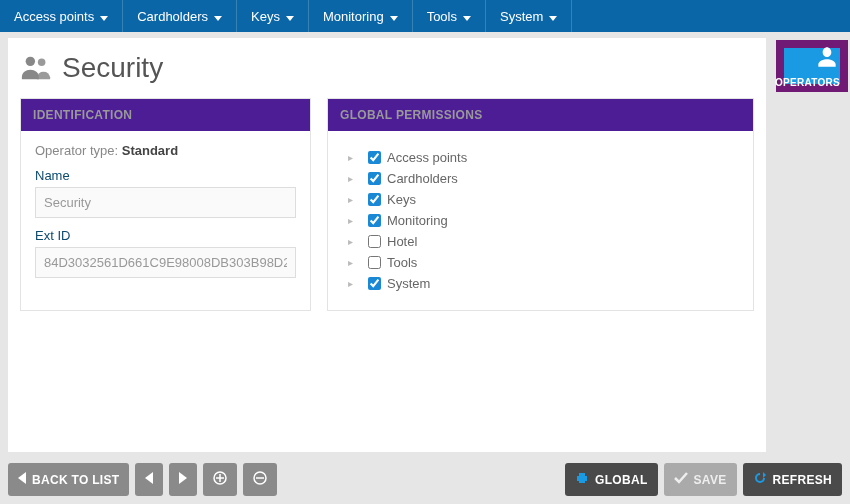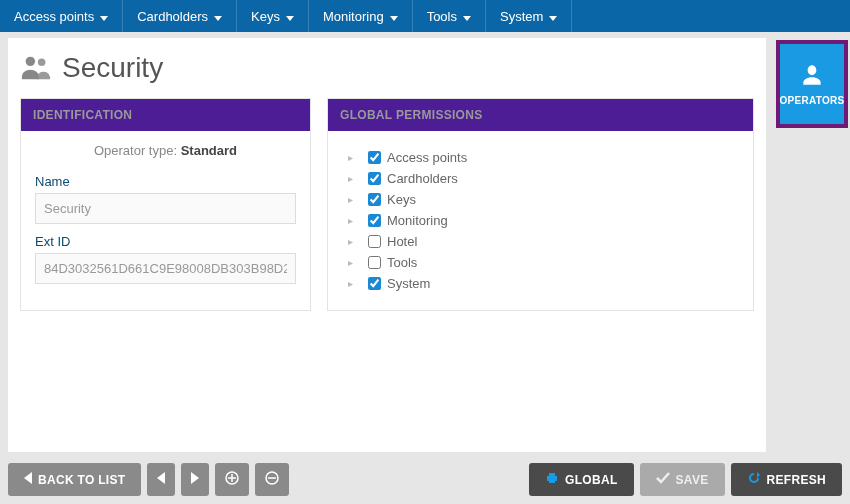--- a/index.html
+++ b/index.html
@@ -12,47 +12,47 @@
   
   
   .content-wrap { background: #fff; margin: 6px 84px 6px 8px; position: relative; min-height: 414px; padding-bottom: 22px; }
   
   
   .page-title-row { display: flex; align-items: center; padding: 14px 16px 14px 12px; }
   .page-title-row svg { margin-right: 10px; }
   .page-title { font-size: 28px; color: #555; font-weight: normal; font-family: "Arial Narrow", Arial, sans-serif; letter-spacing: 0px; }
   
   
-  .side-btn { position: absolute; right: 2px; top: 40px; width: 72px; height: 88px; background: #1b9ae4; color: #fff; display: flex; flex-direction: column; align-items: center; justify-content: center; cursor: pointer; border: 4px solid #701a75; }
+  .side-btn { position: absolute; right: 2px; top: 40px; width: 72px; height: 52px; background: #1b9ae4; color: #fff; display: flex; flex-direction: column; align-items: flex-end; justify-content: center; cursor: pointer; border: 8px solid #701a75; }
   .side-btn-label { font-size: 10px; font-weight: bold; margin-top: 4px; letter-spacing: 0.3px; }
   
   
   .panels { display: flex; gap: 16px; padding: 0 12px 12px 12px; }
   .panel { flex: 1; border: 1px solid #e3e3e3; }
   .panel-left { flex: 0.68; }
   .panel-right { flex: 1; }
   .panel-header { background: #4c1d95; color: #999; font-size: 12px; font-weight: bold; padding: 9px 12px; letter-spacing: 0.3px; }
   .panel-body { padding: 12px 14px 16px 14px; background: #fff; }
   
-  .field-row { margin-bottom: 16px; text-align: center; }
+  .field-row { margin-bottom: 10px; }
   .op-type-label { color: #888; }
   .op-type-value { color: #444; font-weight: bold; }
   
   .label { color: #0c4a6e; margin-bottom: 4px; display: block; margin-top: 10px; }
   .input { width: 100%; border: 1px solid #ddd; background: #fafafa; color: #999; padding: 7px 8px; font-size: 13px; }
   
   
   .perm-list { list-style: none; padding: 4px 0 0 6px; }
   .perm-item { display: flex; align-items: center; padding: 3px 0; color: #666; }
   .expander { width: 10px; color: #bbb; font-size: 10px; margin-right: 10px; }
   .perm-item input[type=checkbox] { accent-color: #1b88d6; width: 13px; height: 13px; margin-right: 6px; }
   
   
   .bottom-bar { position: absolute; bottom: 8px; left: 8px; right: 8px; display: flex; gap: 6px; }
-  .btn { background: #8a8a8a; color: #fff; border-radius: 3px; padding: 8px 16px; display: inline-flex; align-items: center; cursor: pointer; font-size: 12px; font-weight: bold; letter-spacing: 0.3px; }
+  .btn { background: #8a8a8a; color: #fff; border-radius: 3px; padding: 8px 10px; display: inline-flex; align-items: center; cursor: pointer; font-size: 12px; font-weight: bold; letter-spacing: 0.3px; }
   .btn.icon-only { padding: 8px 10px; }
   .btn svg { }
   .btn .btn-text { margin-left: 6px; }
   .spacer { flex: 1; }
   .btn-dark { background: #4a4a4a; }
   .btn-save { background: #aaa; color: #eee; }
 </style>
 </head>
 <body>
 

